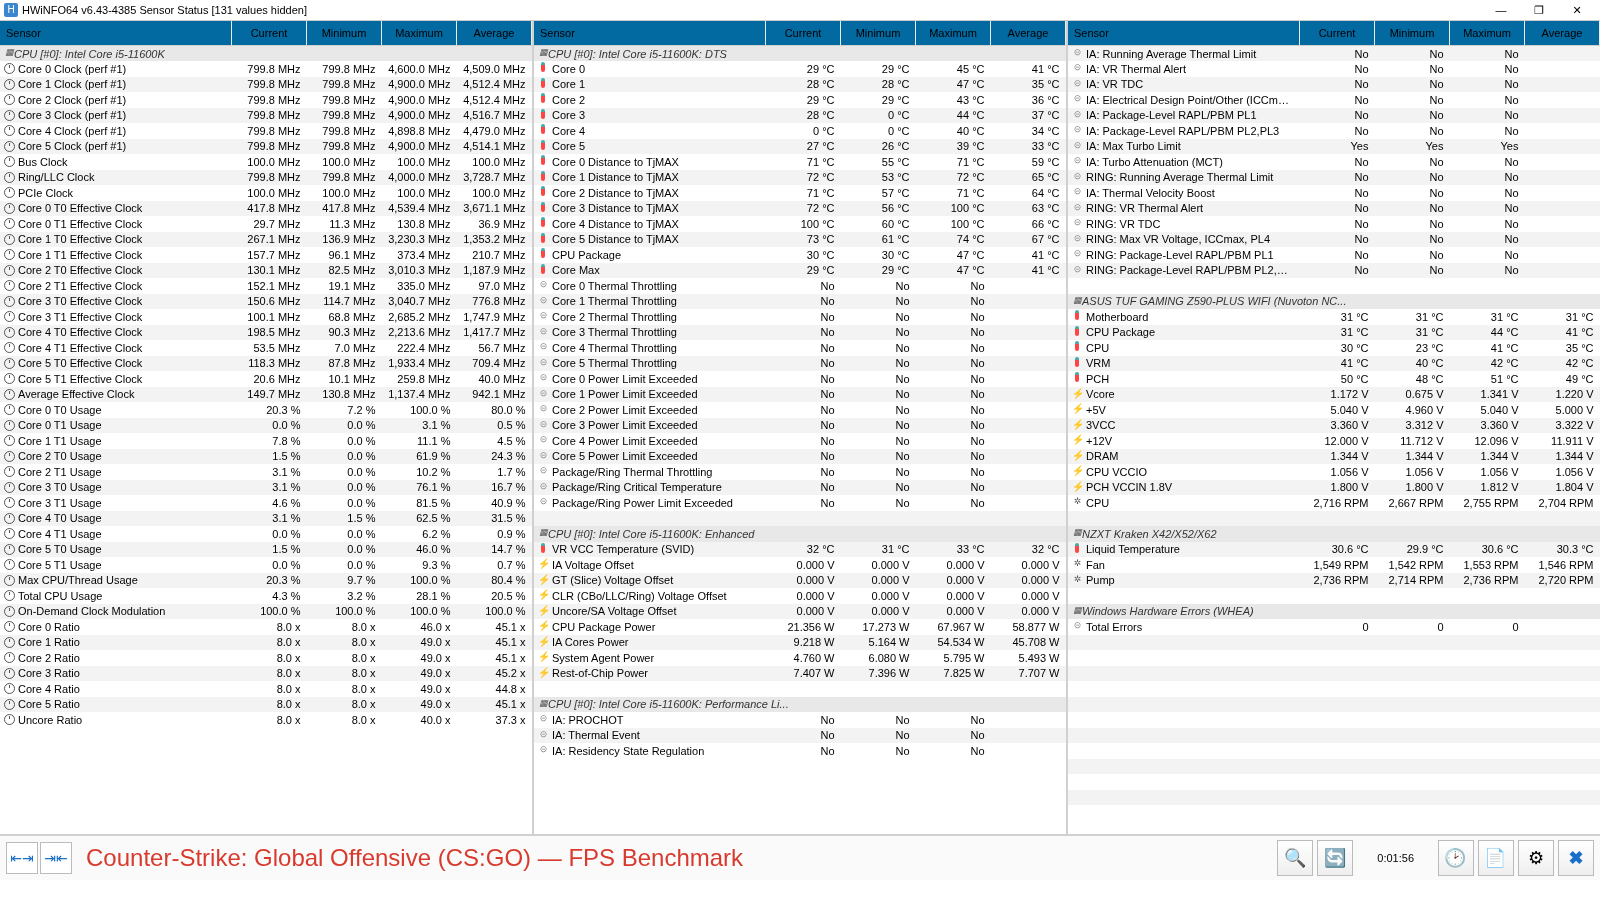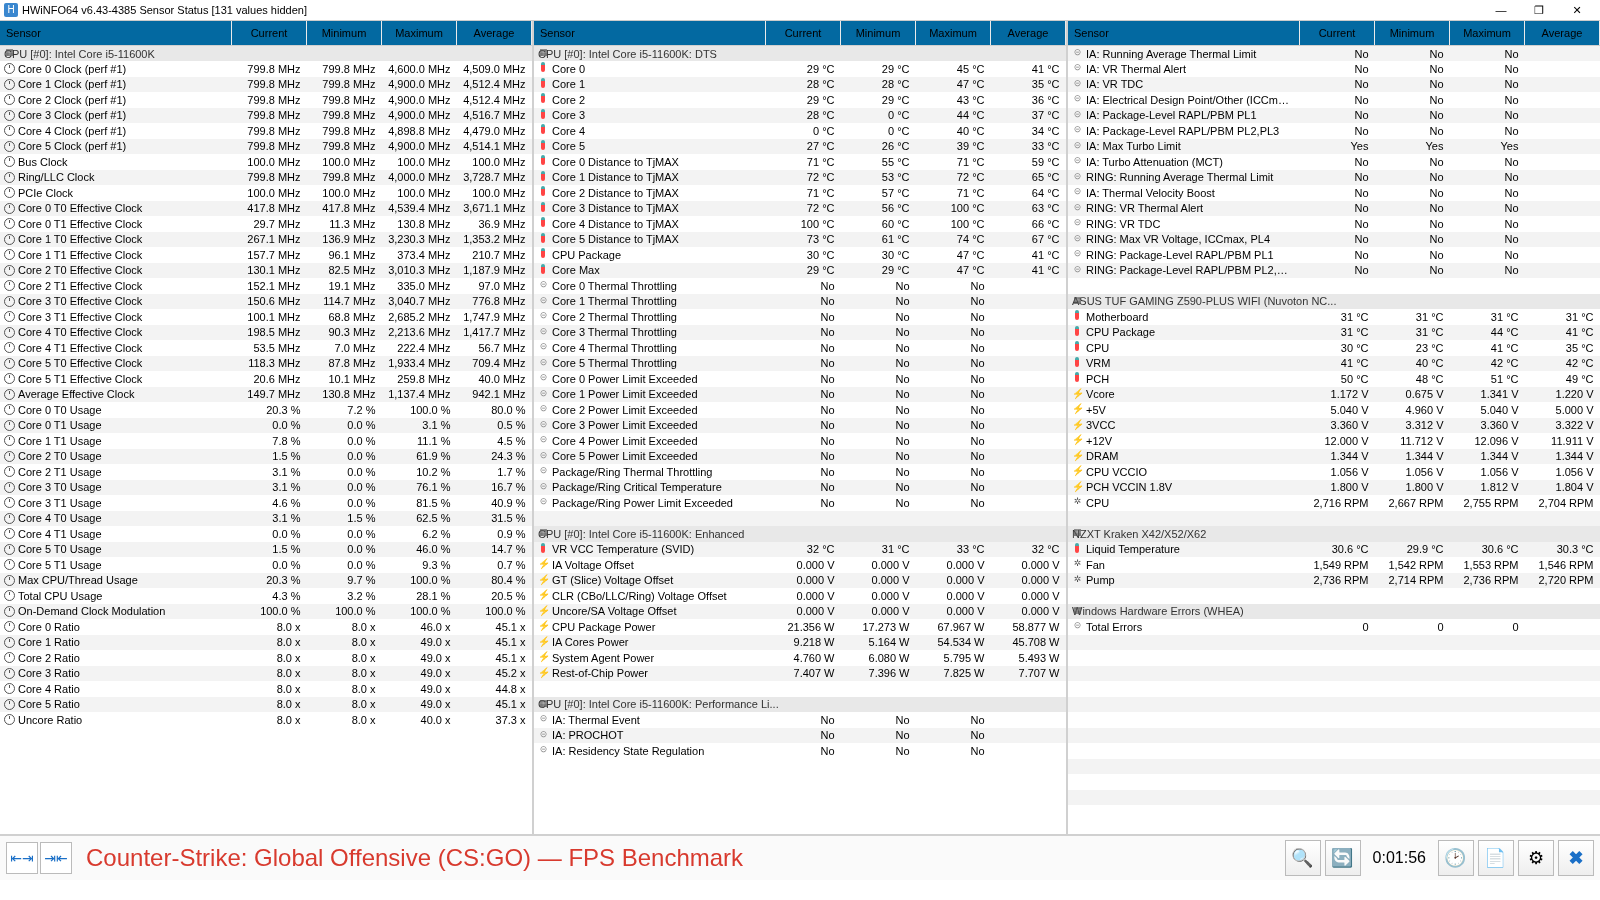--- a/index.html
+++ b/index.html
@@ -12,40 +12,40 @@
 .panel:last-child{border-right:none}
 table{width:100%;border-collapse:collapse;table-layout:fixed}
 th{font-weight:normal;text-align:left;padding:3px 6px;background:#0369a1;border-bottom:1px solid #d0d0d0;border-right:1px solid #eaeaea;height:18px}
 th:not(:first-child){text-align:center}
 .col-s{width:auto}
 .col-v{width:62px}
 tbody tr{height:15.5px}
 tbody tr:nth-child(odd){background:#f3f3f3}
 tbody tr:nth-child(even){background:#fff}
 tbody tr.hdr{background:#e8e8e8!important}
-tbody tr.hdr td{color:#333;padding-left:4px}
+tbody tr.hdr td{font-style:italic;color:#333;padding-left:14px}
 td{padding:0 6px;white-space:nowrap;overflow:hidden;text-overflow:ellipsis}
 td:not(:first-child){text-align:right;font-variant-numeric:tabular-nums}
 td:first-child{padding-left:18px;position:relative}
 .ic{position:absolute;left:4px;top:1px;width:11px;height:11px;font-size:9px;line-height:11px;text-align:center}
 .ic-clock{width:9px;height:9px;border:1px solid #555;border-radius:50%;top:2px}
 .ic-clock::after{content:"";position:absolute;left:4px;top:1px;width:1px;height:3px;background:#555}
 .ic-temp{background:linear-gradient(to bottom,#4aa 30%,#f44 30%);width:4px;height:10px;border-radius:2px;left:7px}
 .ic-volt{color:#d90}
 .ic-volt::before{content:"⚡";font-size:10px}
 .ic-chip::before{content:"▦";color:#555}
 .ic-none::before{content:"⊝";color:#888}
 .ic-fan::before{content:"✲";color:#555}
 .bottom{height:44px;border-top:2px solid #d0d0d0;display:flex;align-items:center;padding:0 6px;background:#fafafa}
 .bottom .arrows{display:flex;gap:2px;margin-right:14px}
 .bottom .arrbtn{width:30px;height:30px;border:1px solid #bbb;background:#fff;display:flex;align-items:center;justify-content:center;font-size:14px;color:#1a6fc7}
 .bottom .bench{color:#d83a2e;font-family:"Segoe UI",sans-serif;font-size:24px;flex:1}
 .bottom .tools{display:flex;align-items:center;gap:4px}
 .bottom .tbtn{width:34px;height:34px;border:1px solid #bbb;background:linear-gradient(#fff,#eee);display:flex;align-items:center;justify-content:center;font-size:18px}
-.bottom .time{font-size:16px;margin:0 8px}
+.bottom .time{font-size:11px;margin:0 20px}
 </style>
 </head>
 <body>
 
 <div class="title-bar">
   <span class="icon">H</span>
   <span class="title">HWiNFO64 v6.43-4385 Sensor Status [131 values hidden]</span>
   <span class="wbtn">―</span>
   <span class="wbtn">❐</span>
   <span class="wbtn">✕</span>
@@ -658,28 +658,28 @@
             <td>7.825 W</td>
             <td>7.707 W</td>
           </tr>
           <tr>
             <td colspan="5">&nbsp;</td>
           </tr>
           <tr class="hdr">
             <td colspan="5"><span class="ic ic-chip"></span>CPU [#0]: Intel Core i5-11600K: Performance Li...</td>
           </tr>
           <tr>
+      <td><span class="ic ic-none"></span>IA: PROCHOT</td>
+            <td>No</td>
+            <td>No</td>
+            <td>No</td>
+            <td></td>
+          </tr>
+          <tr>
       <td><span class="ic ic-none"></span>IA: Thermal Event</td>
-            <td>No</td>
-            <td>No</td>
-            <td>No</td>
-            <td></td>
-          </tr>
-          <tr>
-      <td><span class="ic ic-none"></span>IA: PROCHOT</td>
             <td>No</td>
             <td>No</td>
             <td>No</td>
             <td></td>
           </tr>
           <tr>
       <td><span class="ic ic-none"></span>IA: Residency State Regulation</td>
             <td>No</td>
             <td>No</td>
             <td>No</td>

